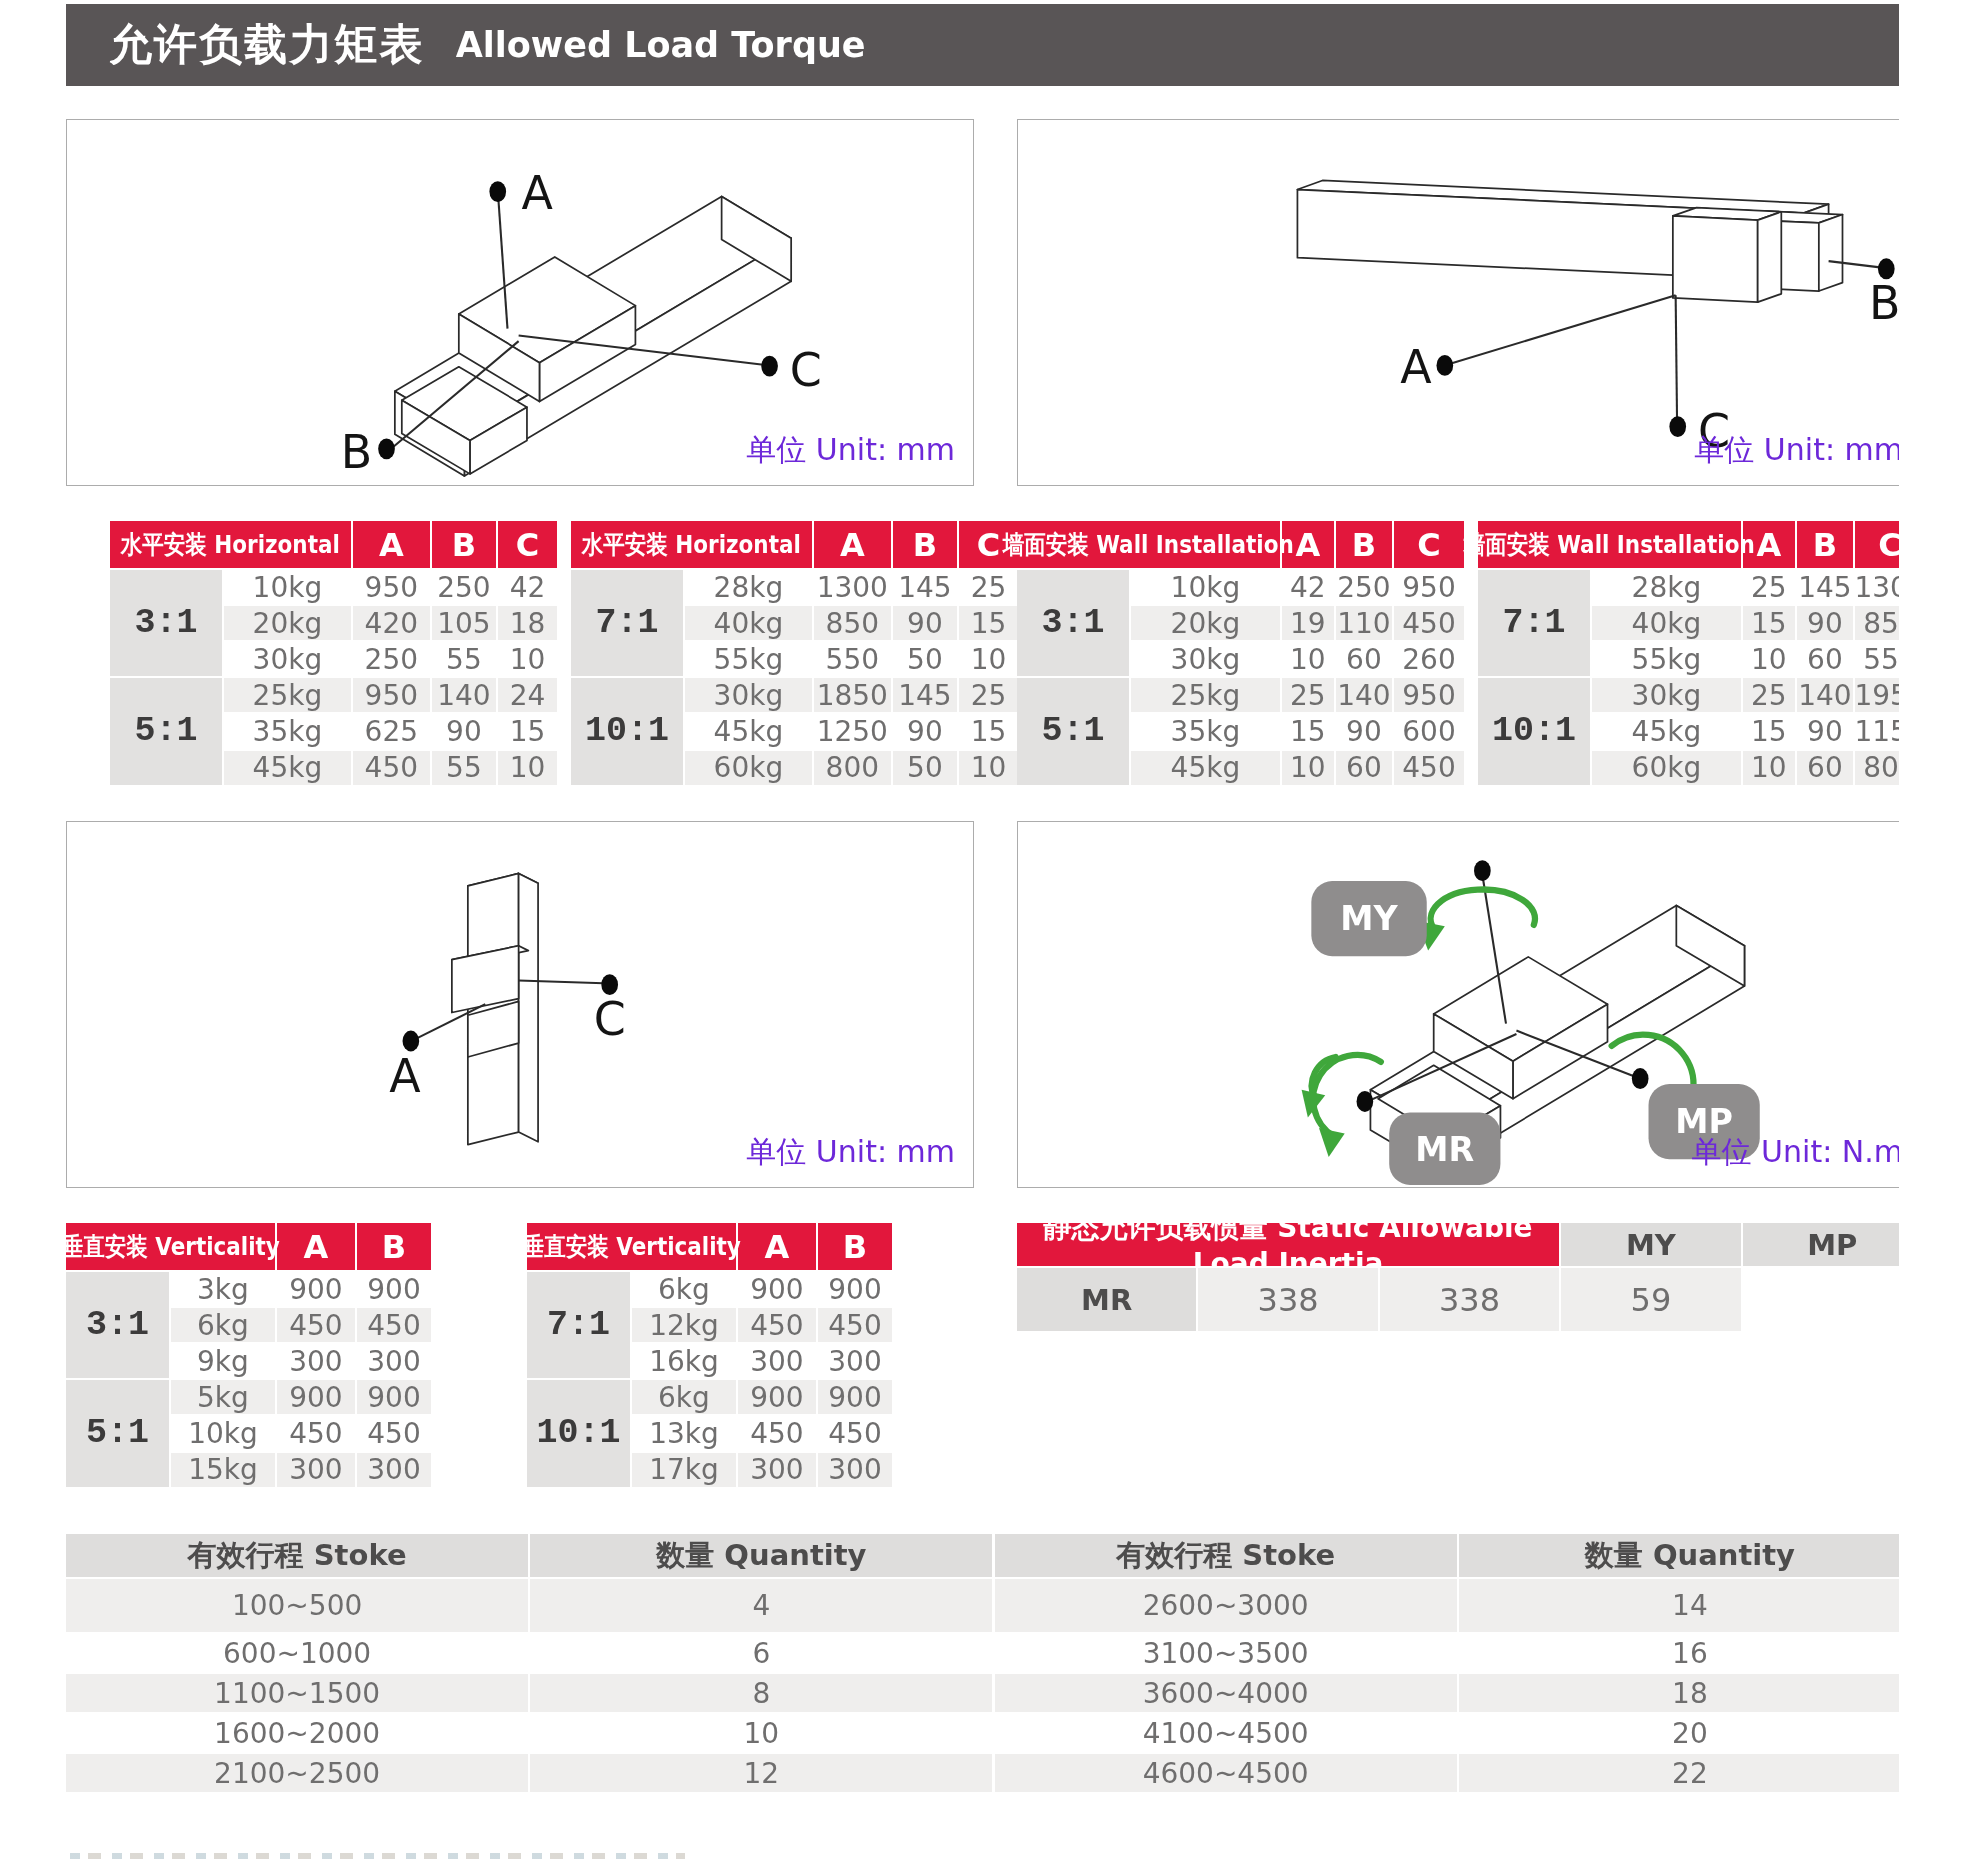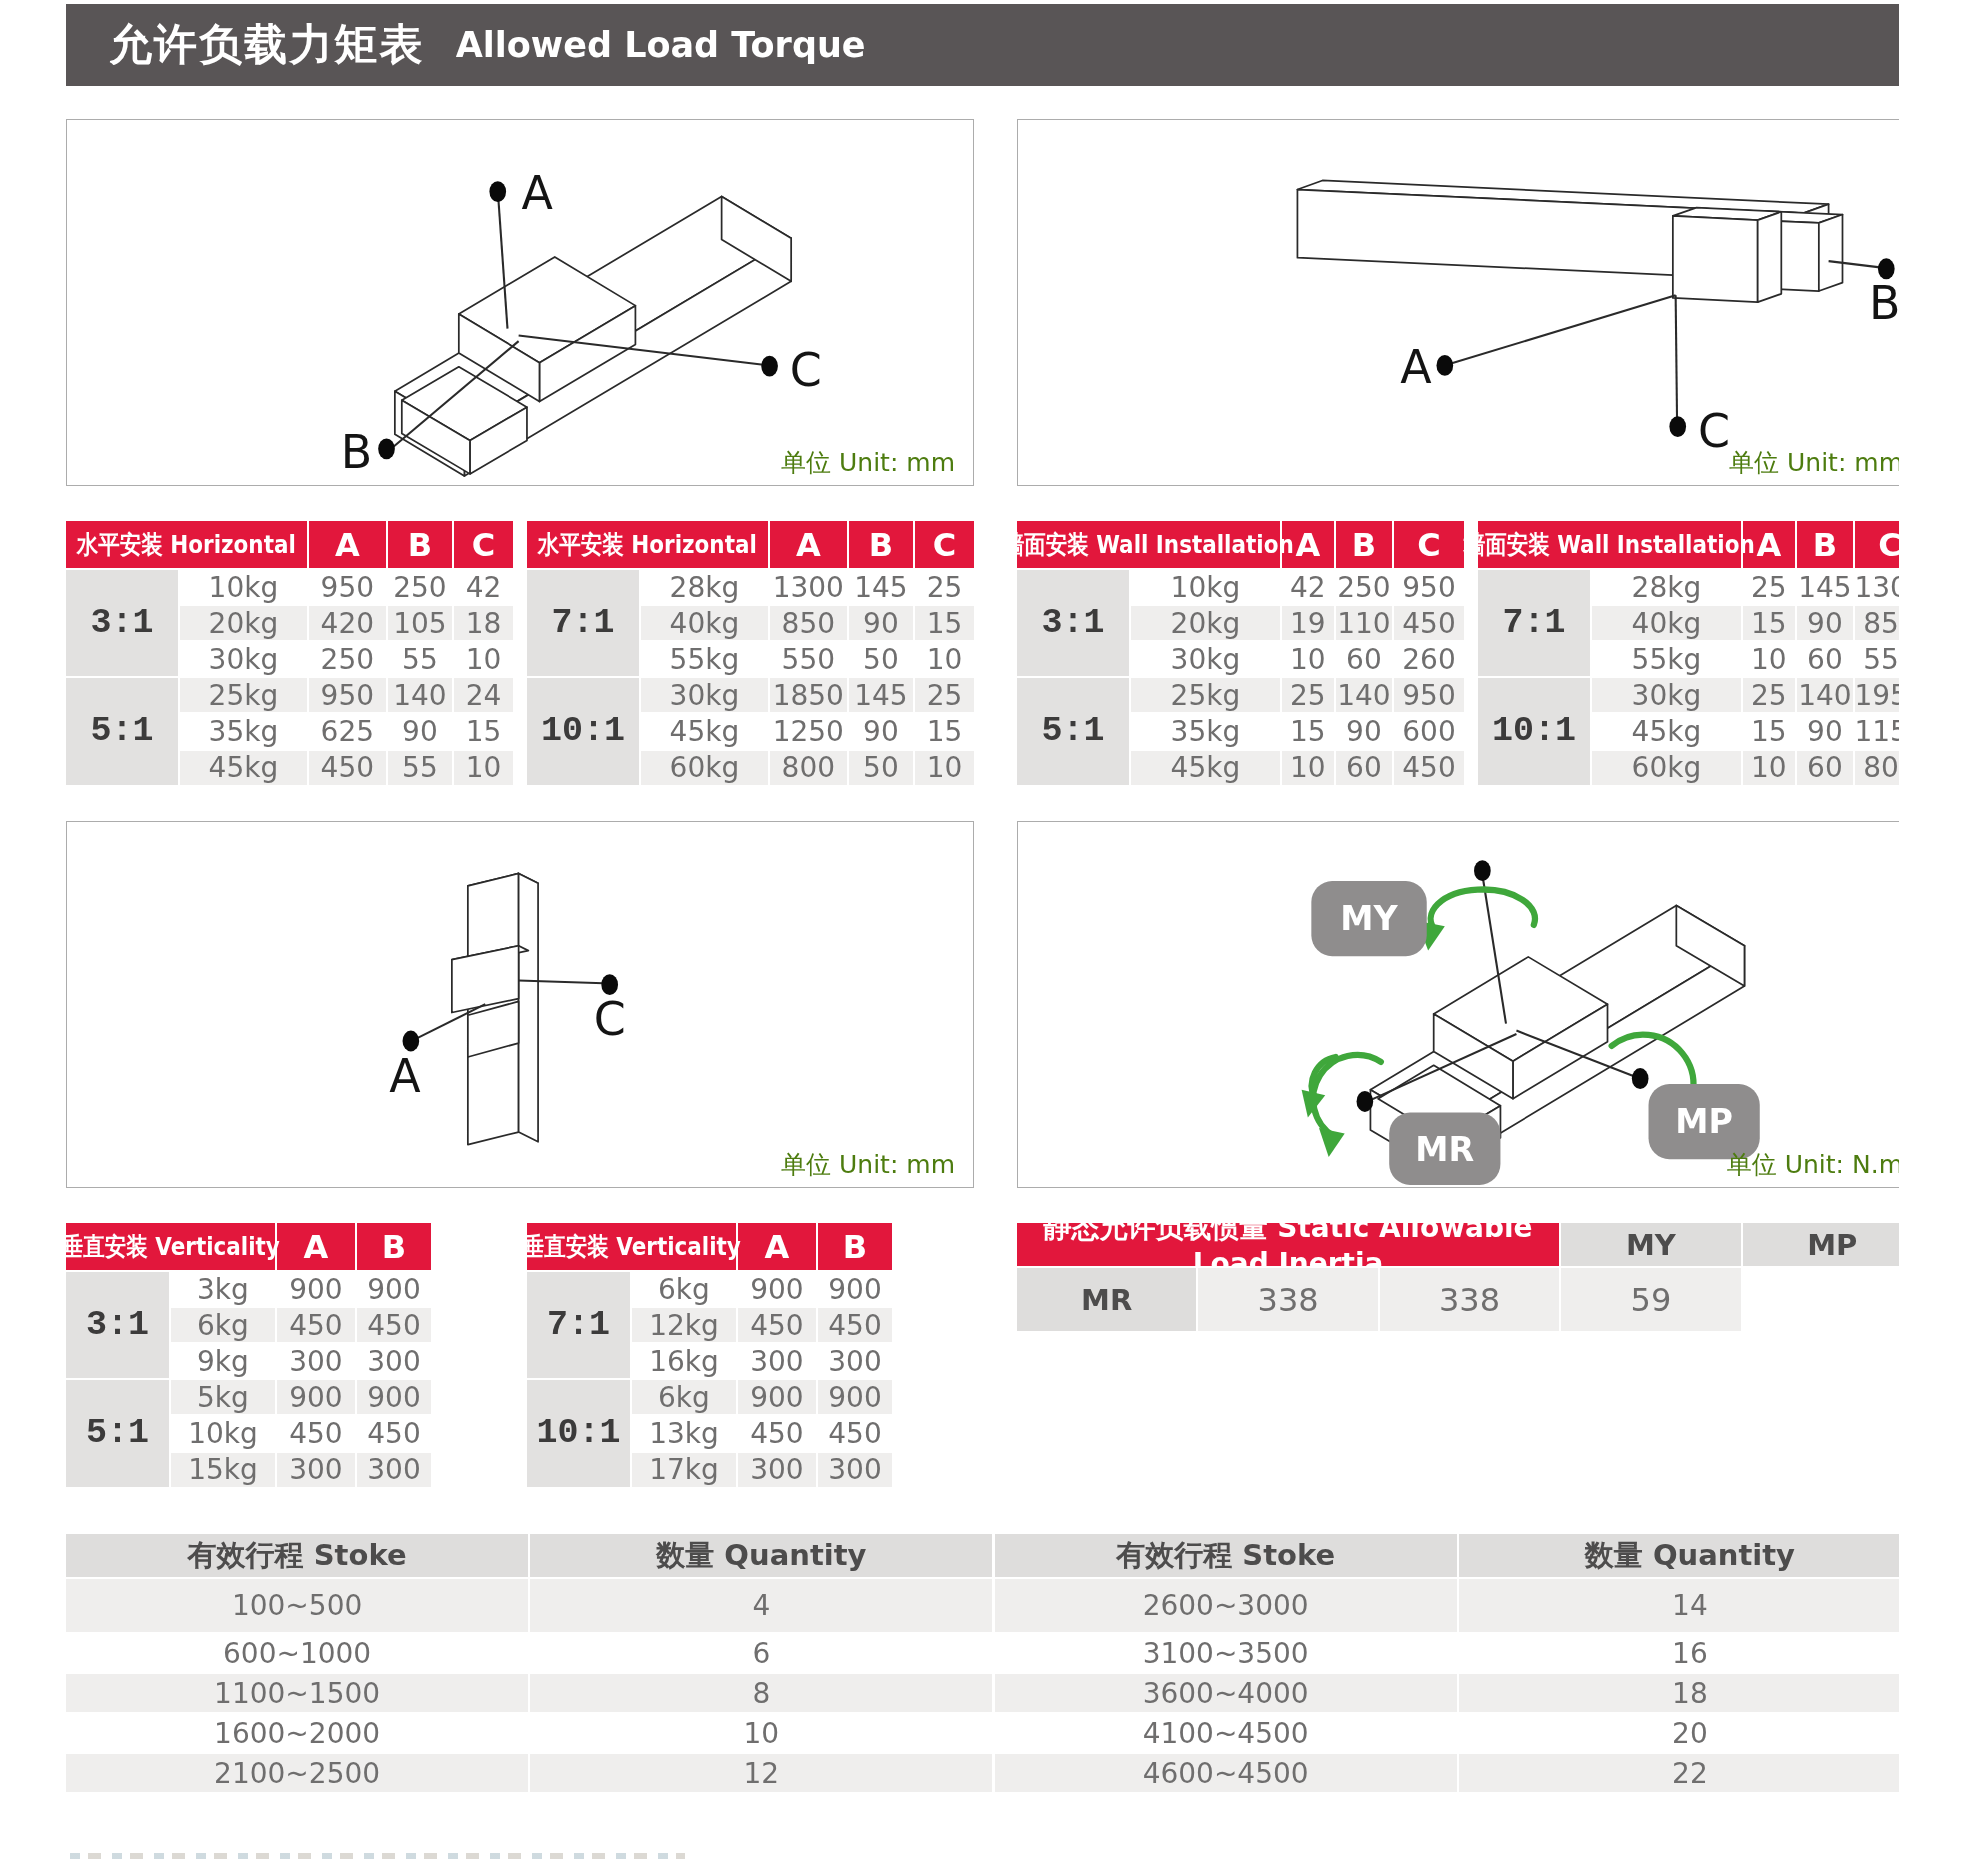--- a/index.html
+++ b/index.html
@@ -9,21 +9,21 @@
   
   .banner { position:absolute; left:66px; top:3.5px; width:1855px; height:82px;
             background:#595556; color:#fff; display:flex; align-items:center;
             padding-left:43px; gap:31px; }
   .banner .cn { font-size:43px; font-weight:bold; letter-spacing:2.1px; }
   .banner .en { font-size:35px; font-weight:bold; }
 
   
   .dbox { position:absolute; background:#fff; border:1.4px solid #ACACAC; }
   .dbox svg { position:absolute; left:0; top:0; width:100%; height:100%; }
-  .unit { position:absolute; right:18px; bottom:6px; font-size:25px; color:#4d7c0f; }
+  .unit { position:absolute; right:18px; bottom:14px; font-size:30px; color:#6d28d9; }
   .iso { fill:#fff; stroke:#2A2A2A; stroke-width:2.5; stroke-linejoin:round; }
   .axis { stroke:#2A2A2A; stroke-width:3; }
   .dot { fill:#0A0A0A; }
   .albl { font-size:66px; fill:#141414; }
   .grn { fill:none; stroke:#3FA73B; stroke-width:9; stroke-linecap:round; }
   .grnf { fill:#3FA73B; stroke:none; }
   .badge { fill:#8F8D8D; }
   .blbl { font-size:48px; font-weight:bold; fill:#fff; text-anchor:middle; }
 
   
@@ -36,21 +36,21 @@
   .title4 { grid-column:1/5; font-size:29px; }
   .condense { transform:scaleX(.86); transform-origin:center; white-space:nowrap; }
   .ratio { background:#E2E1E0; color:#3C3B3B; font-weight:bold; font-size:35px; grid-column:1;font-family:Liberation Mono, monospace; }
   .g1 { grid-row:2/5; } .g2 { grid-row:5/8; }
   .c0 { background:#FFFFFF; } .c1 { background:#EFEEED; }
   .val { color:#6F6E6E; font-size:28px; }
   .ghead { background:#DEDDDC; color:#4D4C4C; font-weight:bold; font-size:29px; }
   .big { font-size:32px; }
 
   .t-h, .t-w { width:447px; grid-template-rows:47px repeat(6,34px); }
-  .t-h { grid-template-columns:112px 1fr 77px 64px 59px; }
+  .t-h { grid-template-columns:112px 1fr 77px 64px 59px;margin-left:44px; }
   .t-w { grid-template-columns:112px 1fr 52px 56px 70px; }
   .t-v { width:365px; grid-template-columns:103px 1fr 78px 74px; grid-template-rows:47px repeat(6,34px); }
   .t-i { left:1017px; top:1223px; width:905px; grid-template-columns:repeat(5,1fr); grid-template-rows:43px 63px 154px;text-align:center; }
   .t-l { left:66px; top:1534px; width:1855px; grid-template-columns:repeat(4,1fr); grid-template-rows:43px 53px repeat(5,38px); }
 
   #t-h1 { left:66px;  top:521px; }
   #t-h2 { left:527px; top:521px; }
   #t-w1 { left:1017px; top:521px; }
   #t-w2 { left:1478px; top:521px; }
   #t-v1 { left:66px;  top:1223px; }

